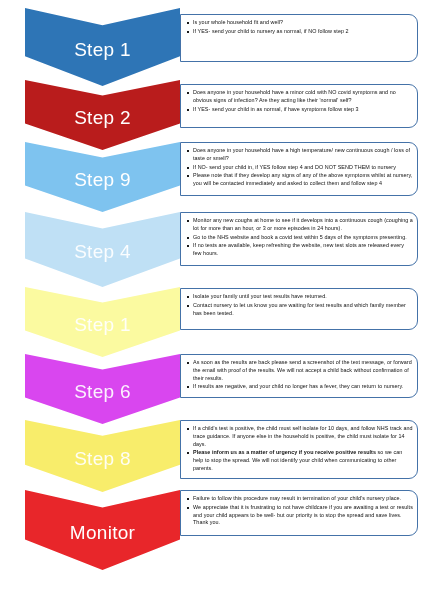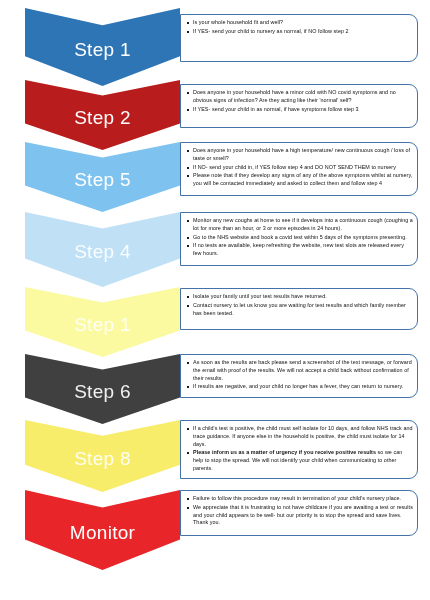--- a/index.html
+++ b/index.html
@@ -122,21 +122,21 @@
       </div>
       <div class="textbox" style="top: 4px; min-height: 44px;">
         <ul>
           <li class="tight">Does anyone in your household have a minor cold with NO covid symptoms and no obvious signs of infection? Are they acting like their 'normal' self?</li>
           <li class="tight">If YES- send your child in as normal, if have symptoms follow step 3</li>
         </ul>
       </div>
     </div>
     <div class="step-row" style="top: 142px;">
       <div class="chevron" style="height: 70px; background: rgb(126, 195, 239);">
-        <span class="chevron-label">Step 5</span>
+        <span class="chevron-label">Step 9</span>
       </div>
       <div class="textbox" style="top: 0px; min-height: 54px;">
         <ul>
           <li>Does anyone in your household have a high temperature/ new continuous cough / loss of taste or smell?</li>
           <li>If NO- send your child in, if YES follow step 4 and DO NOT SEND THEM to nursery</li>
           <li>Please note that if they develop any signs of any of the above symptoms whilst at nursery, you will be contacted immediately and asked to collect them and follow step 4</li>
         </ul>
       </div>
     </div>
     <div class="step-row" style="top: 212px;">
@@ -156,21 +156,21 @@
         <span class="chevron-label dim">Step 1</span>
       </div>
       <div class="textbox" style="top: 1px; min-height: 42px;">
         <ul>
           <li class="tight">Isolate your family until your test results have returned.</li>
           <li class="tight">Contact nursery to let us know you are waiting for test results and which family member has been tested.</li>
         </ul>
       </div>
     </div>
     <div class="step-row" style="top: 354px;">
-      <div class="chevron" style="height: 70px; background: #404040; text-align: center;">
+      <div class="chevron" style="height: 70px; background: #d946ef; text-align: center;">
         <span class="chevron-label dim">Step 6</span>
       </div>
       <div class="textbox" style="top: 0px; min-height: 44px;">
         <ul>
           <li>As soon as the results are back please send a screenshot of the text message, or forward the email with proof of the results. We will not accept a child back without confirmation of their results.</li>
           <li>If results are negative, and your child no longer has a fever, they can return to nursery.</li>
         </ul>
       </div>
     </div>
     <div class="step-row" style="top: 420px;">

